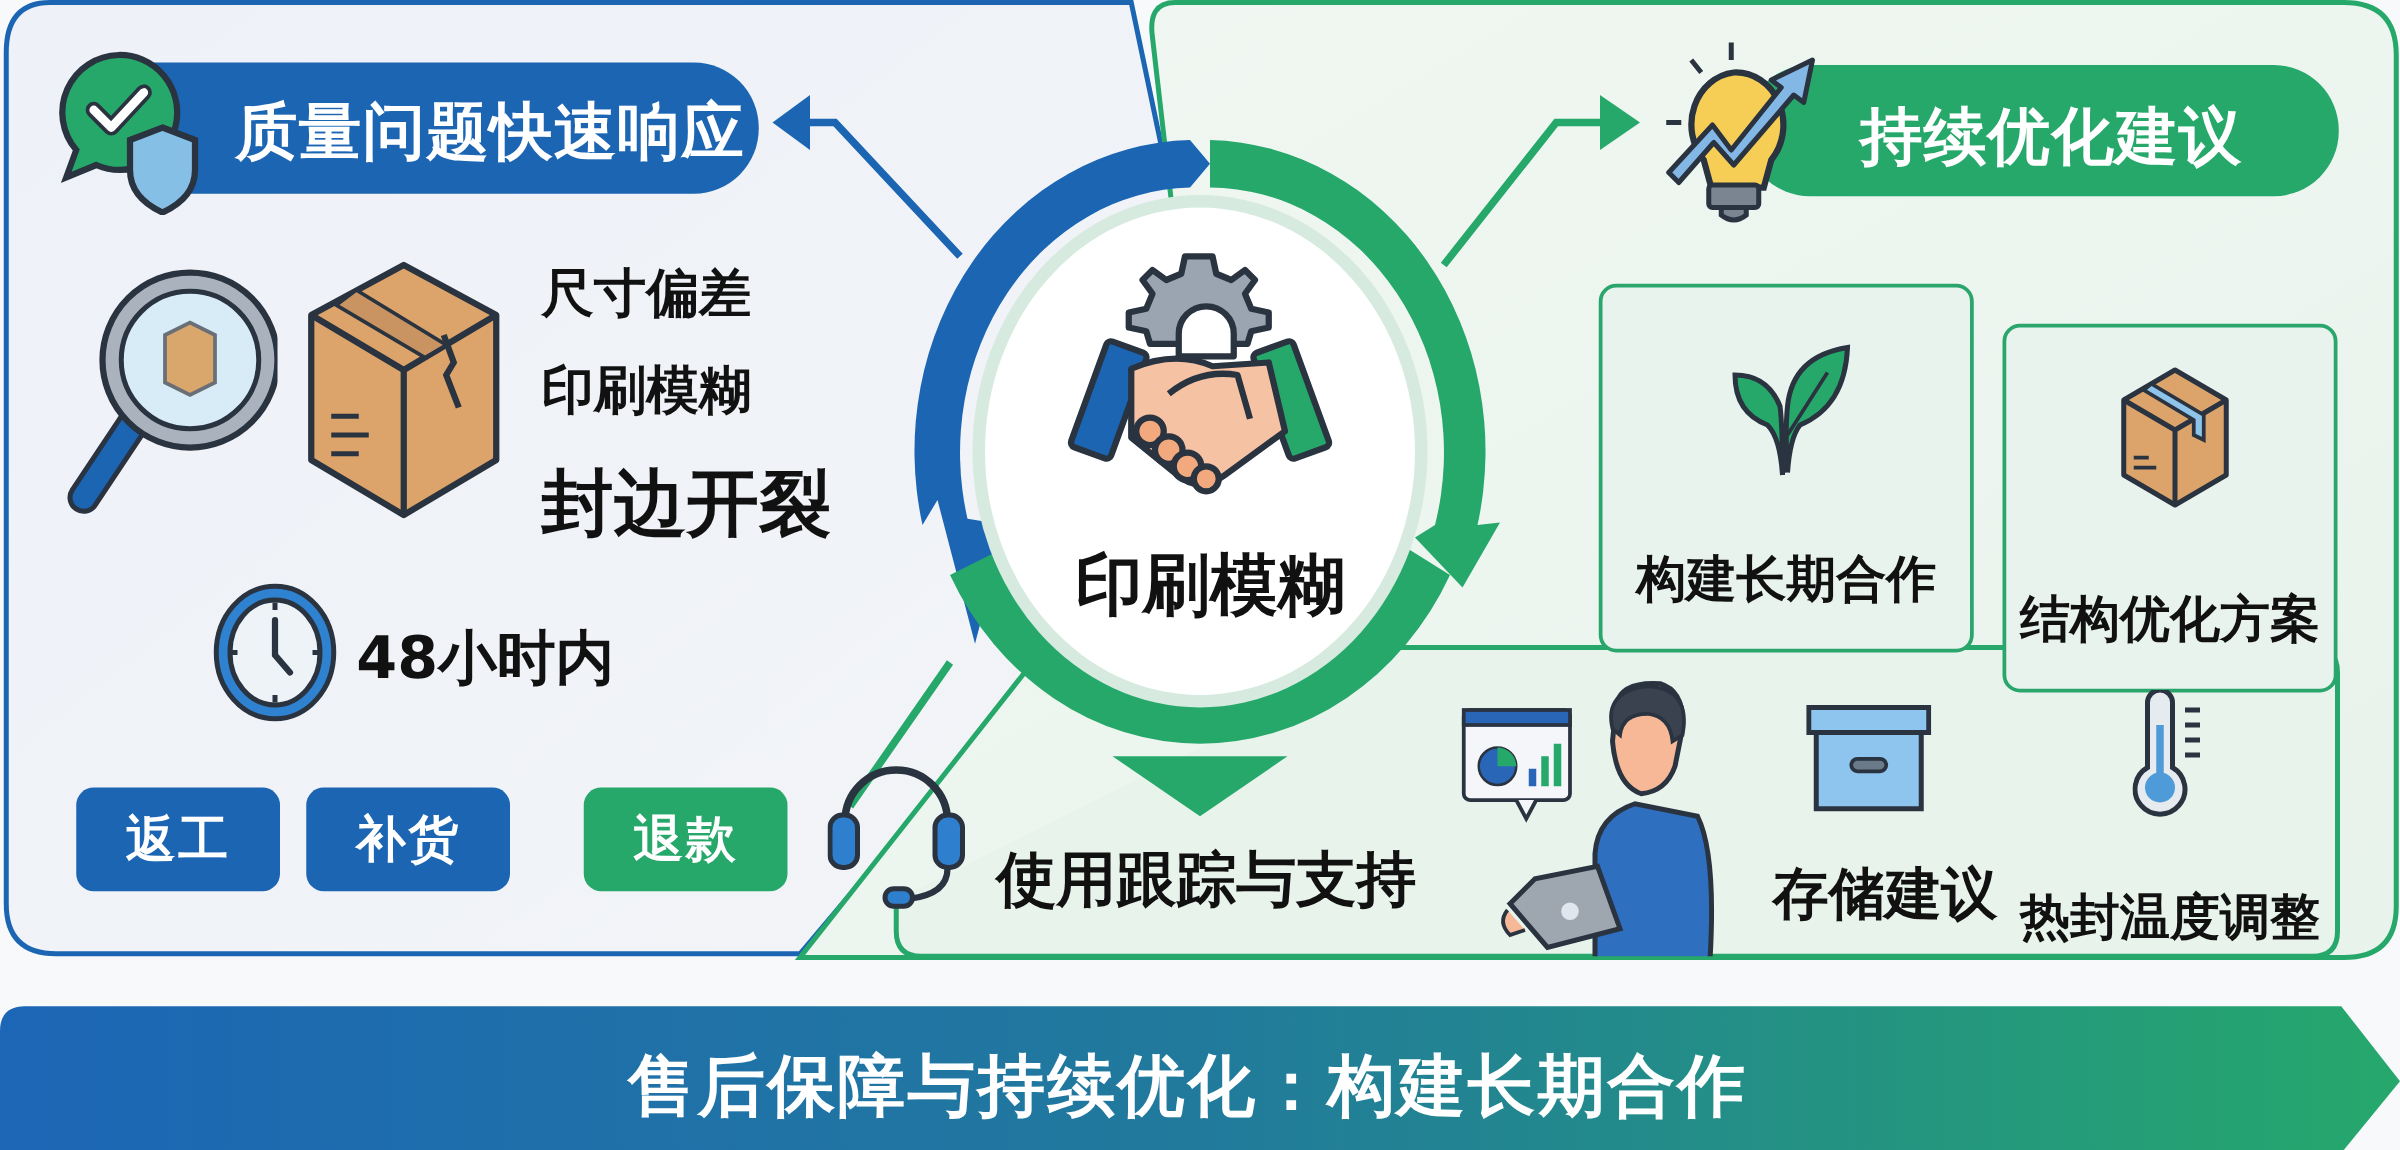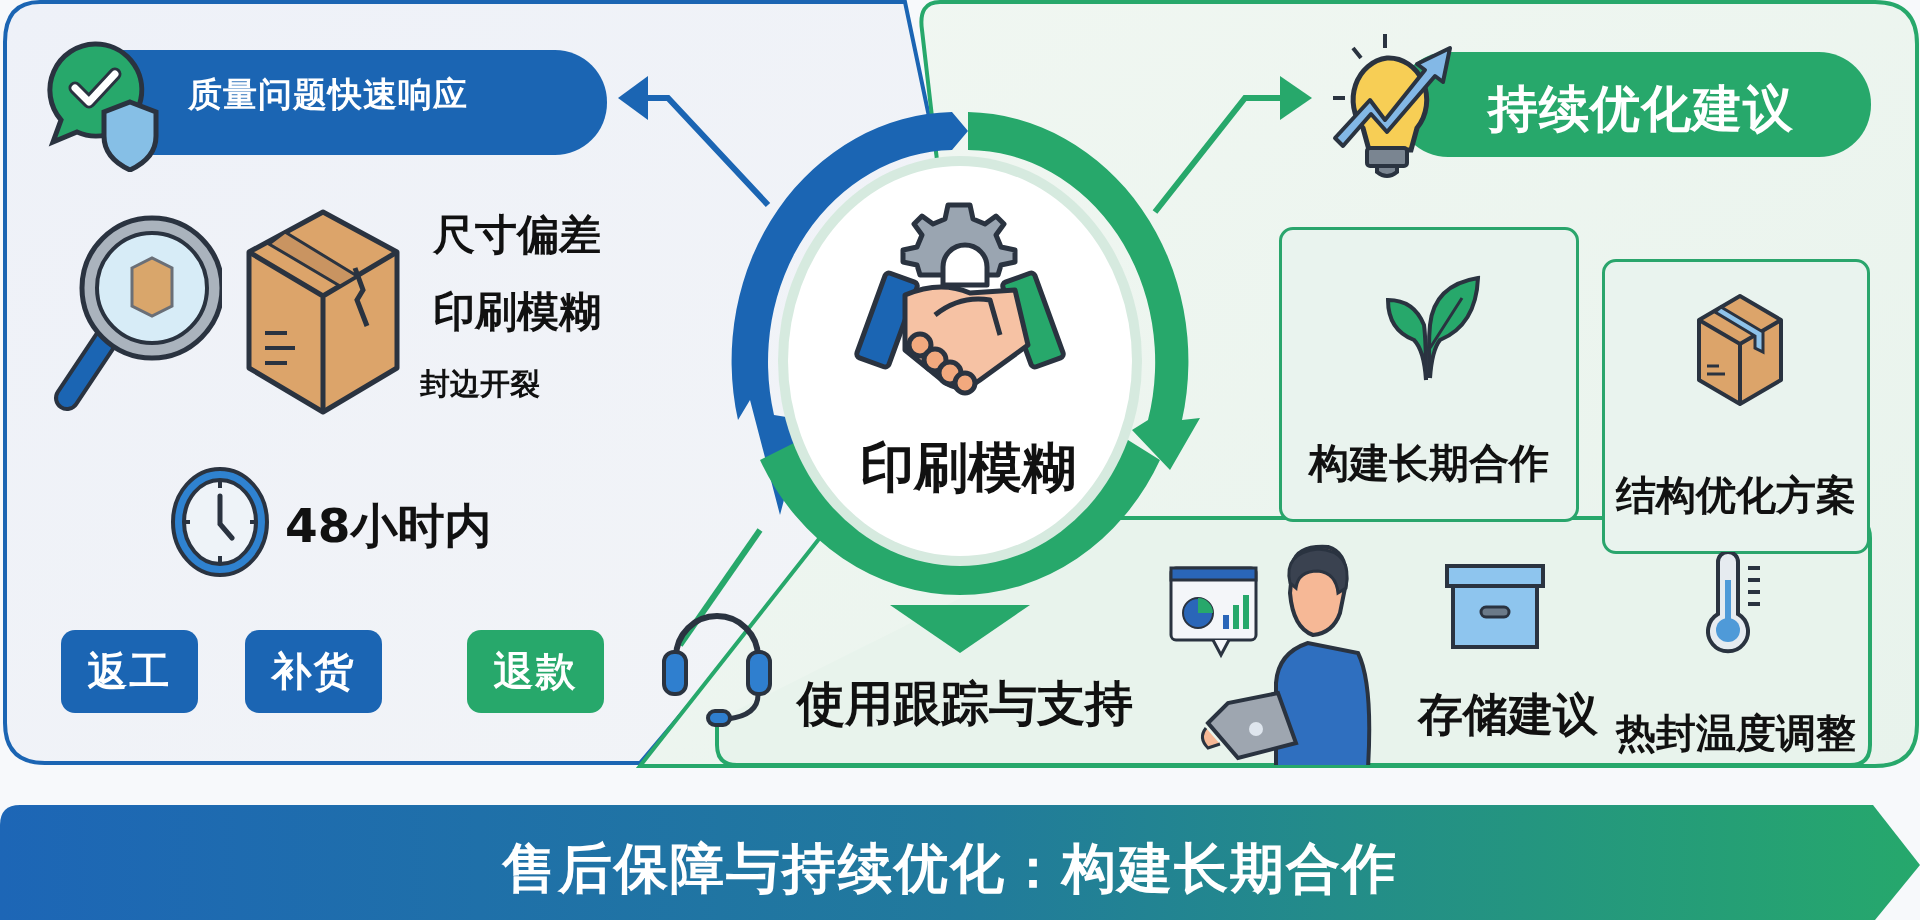--- a/index.html
+++ b/index.html
@@ -1,21 +1,21 @@
 <!DOCTYPE html>
 <html><head>
 <meta charset="utf-8">
 <style>
   html,body{margin:0;padding:0;}
   body{width:1920px;height:920px;position:relative;overflow:hidden;background:#f7f9fb;font-family:"DejaVu Sans","Liberation Sans",sans-serif;}
   .abs{position:absolute;}
   svg{display:block;}
   .pill-text{color:#fff;font-weight:bold;white-space:nowrap;letter-spacing:1px;}
   .dark-text{color:#111;font-weight:bold;white-space:nowrap;}
-  .btn{position:absolute;top:630px;width:137px;height:83px;border-radius:14px;color:#fff;font-weight:bold;font-size:40px;display:flex;align-items:center;justify-content:center;letter-spacing:2px;}
+  .btn{position:absolute;top:630px;width:163px;height:83px;border-radius:14px;color:#fff;font-weight:bold;font-size:40px;display:flex;align-items:center;justify-content:center;letter-spacing:2px;}
   .card{position:absolute;top:227px;height:295px;border:3px solid #2aa56c;border-radius:14px;background:#e9f3ee;box-sizing:border-box;}
   .card-label{position:absolute;left:0;right:0;bottom:28px;text-align:center;font-size:40px;font-weight:bold;color:#111;white-space:nowrap;}
   .banner-text{position:absolute;left:0;top:805px;width:1920px;height:129px;display:flex;align-items:center;justify-content:center;color:#fff;font-weight:bold;font-size:54px;letter-spacing:2px;padding-right:20px;box-sizing:border-box;}
 </style>
 </head>
 <body>
 
 <svg class="abs" style="left:0;top:0" width="1920" height="920" viewBox="0 0 1920 920">
   <defs>
     <linearGradient id="bannerGrad" x1="0" x2="1" y1="0" y2="0">
@@ -82,21 +82,21 @@
 
 <div class="abs" style="left:120px;top:50px;width:487px;height:105px;background:#1b65b3;border-radius:0 52px 52px 0;"></div>
 <div class="abs" style="left:45px;top:40px;width:115px;height:132px;">
   <svg width="115" height="132" viewBox="0 0 115 132">
     <path d="M50 4 a46 46 0 1 1-18 88 l-24 10 8-22 a46 46 0 0 1 34-76 Z" fill="#27a86b" stroke="#2a3340" stroke-width="5"></path>
     <path d="M30 48 l14 14 26-28" fill="none" stroke="#2a3340" stroke-width="13" stroke-linecap="round" stroke-linejoin="round"></path>
     <path d="M30 48 l14 14 26-28" fill="none" stroke="#ffffff" stroke-width="7" stroke-linecap="round" stroke-linejoin="round"></path>
     <path d="M85 62 l26 10 v24 q0 22-26 34 q-26-12-26-34 v-24 Z" fill="#86bfe6" stroke="#2a3340" stroke-width="5"></path>
   </svg>
 </div>
-<div class="abs pill-text" style="left:188px;top:72px;font-size:34px;">质量问题快速响应</div>
+<div class="abs pill-text" style="left:188px;top:72px;font-size:50px;">质量问题快速响应</div>
 
 <div class="abs" style="left:47px;top:208px;width:175px;height:210px;">
   <svg width="175" height="210" viewBox="0 0 175 210">
     <line x1="60" y1="130" x2="20" y2="190" stroke="#2a3340" stroke-width="26" stroke-linecap="round"></line>
     <line x1="60" y1="130" x2="20" y2="190" stroke="#1b65b3" stroke-width="18" stroke-linecap="round"></line>
     <circle cx="105" cy="80" r="70" fill="#aab3bd" stroke="#2a3340" stroke-width="5"></circle>
     <circle cx="105" cy="80" r="55" fill="#d7ecf7" stroke="#2a3340" stroke-width="4"></circle>
     <path d="M85 60 l20-10 20 10 v38 l-20 10-20-10 Z" fill="#d9a66b" stroke="#6a6f77" stroke-width="3"></path>
   </svg>
 </div>
@@ -104,21 +104,21 @@
   <svg width="156" height="208" viewBox="0 0 156 208">
     <path d="M78 4 L152 44 V160 L78 204 L4 160 V44 Z" fill="#dca46a" stroke="#2a3340" stroke-width="5" stroke-linejoin="round"></path>
     <path d="M4 44 L78 88 L152 44 M78 88 V204" fill="none" stroke="#2a3340" stroke-width="5"></path>
     <path d="M40 24 L112 68 L95 78 L24 36 Z" fill="#c99461" stroke="#2a3340" stroke-width="3"></path>
     <path d="M110 60 l8 22-6 10 10 26" fill="none" stroke="#2a3340" stroke-width="5"></path>
     <path d="M20 125 h22 M20 140 h30 M20 155 h22" stroke="#2a3340" stroke-width="4"></path>
   </svg>
 </div>
 <div class="abs dark-text" style="left:433px;top:207px;font-size:42px;">尺寸偏差</div>
 <div class="abs dark-text" style="left:433px;top:284px;font-size:42px;">印刷模糊</div>
-<div class="abs dark-text" style="left:420px;top:364px;font-size:30px;">封边开裂</div>
+<div class="abs dark-text" style="left:433px;top:364px;font-size:58px;">封边开裂</div>
 
 <div class="abs" style="left:170px;top:466px;width:100px;height:112px;">
   <svg width="100" height="112" viewBox="0 0 100 112">
     <ellipse cx="50" cy="56" rx="47" ry="53" fill="#2f82d0" stroke="#2a3340" stroke-width="4"></ellipse>
     <ellipse cx="50" cy="56" rx="36" ry="42" fill="#eef3f8" stroke="#2a3340" stroke-width="4"></ellipse>
     <path d="M50 30 V58 L62 72" fill="none" stroke="#2a3340" stroke-width="5" stroke-linecap="round"></path>
     <path d="M50 16 v6 M50 90 v6 M14 56 h6 M80 56 h6" stroke="#2a3340" stroke-width="4"></path>
   </svg>
 </div>
 <div class="abs dark-text" style="left:285px;top:495px;font-size:47px;">48小时内</div>

